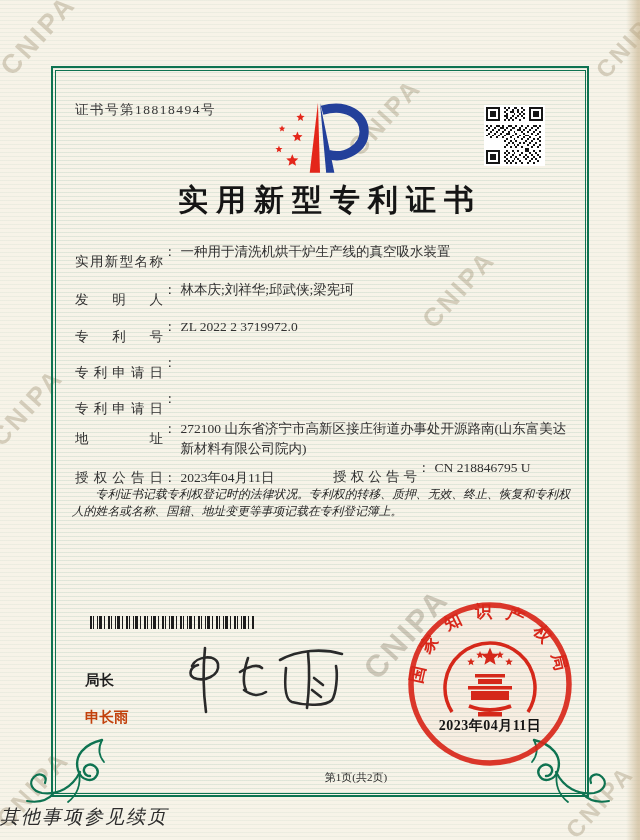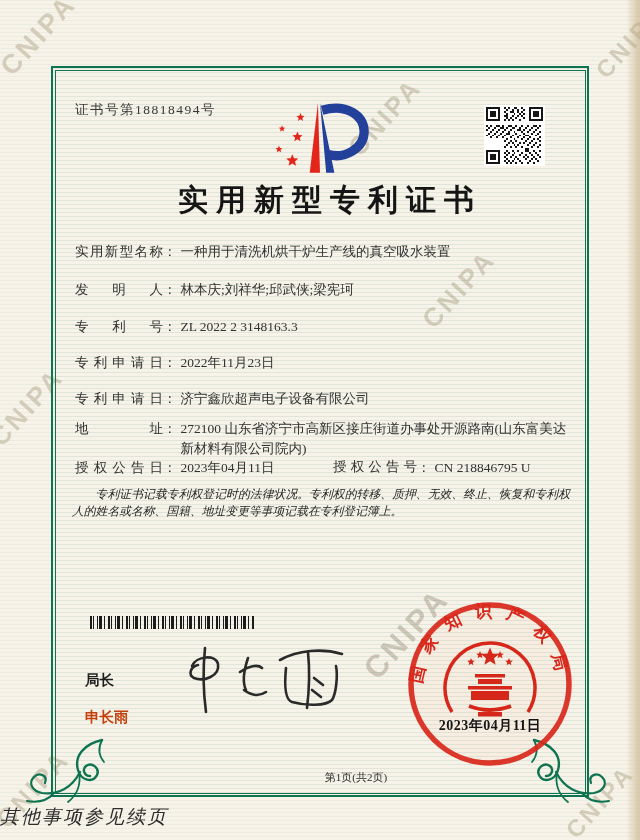--- a/index.html
+++ b/index.html
@@ -36,21 +36,21 @@
   .flourish.bl{left:24px;top:738px;}
   .flourish.br{left:530px;top:738px;transform:scaleX(-1);}
   
   .cert-no{position:absolute;left:75px;top:101px;z-index:3;font-size:13.5px;letter-spacing:1.5px;color:#3a3a3a;}
   .logo{position:absolute;left:268px;top:101px;width:104px;height:78px;z-index:3;}
   .qr{position:absolute;left:484px;top:105px;width:57px;height:57px;z-index:3;background:#fff;padding:2px;}
   .title{position:absolute;left:53px;top:180px;width:532px;z-index:3;text-align:center;
     font-size:30px;font-weight:bold;color:#151515;letter-spacing:8px;text-indent:8px;margin-left:7px;}
   
   .frow{position:absolute;left:75px;width:496px;z-index:3;display:flex;font-size:13.5px;line-height:20px;color:#323232;}
-  .flabel{display:inline-block;width:88px;text-align:justify;text-align-last:justify;flex:none;}
+  .flabel{display:inline-block;width:88px;text-align:justify;text-align-last:justify;flex:none;margin-top:10px;}
   .fcolon{flex:none;margin-right:4px;}
   .fvalue{flex:1;}
   .r1{top:242px;} .r2{top:280px;} .r3{top:317px;} .r4{top:353px;} .r5{top:389px;}
   .r6{top:419px;} .r7{top:458px;align-items:flex-end;}
   .r7 .grp2{position:absolute;left:258px;display:flex;}
   .r7 .grp2 .flabel{width:84px;font-family:Liberation Mono, monospace;}
   
   .legal{position:absolute;left:72px;top:486px;width:498px;z-index:3;}
   .legal p{margin:0;font-size:11.8px;line-height:17px;text-indent:2em;text-align:justify;
     color:#252525;font-style:italic;}
@@ -152,31 +152,29 @@
     <span class="fvalue">一种用于清洗机烘干炉生产线的真空吸水装置</span>
 </div>
 <div class="frow r2">
   <span class="flabel">发明人</span>
     <span class="fcolon">：</span>
     <span class="fvalue">林本庆;刘祥华;邱武侠;梁宪珂</span>
 </div>
 <div class="frow r3">
   <span class="flabel">专利号</span>
     <span class="fcolon">：</span>
-    <span class="fvalue">ZL 2022 2 3148163.3</span>
+    <span class="fvalue">ZL 2022 2 3719972.0</span>
 </div>
 <div class="frow r4">
   <span class="flabel">专利申请日</span>
     <span class="fcolon">：</span>
-    <span class="fvalue">2022年11月23日</span>
 </div>
 <div class="frow r5">
   <span class="flabel">专利申请日</span>
     <span class="fcolon">：</span>
-    <span class="fvalue">济宁鑫欣超声电子设备有限公司</span>
 </div>
 <div class="frow r6">
   <span class="flabel">地址</span>
     <span class="fcolon">：</span>
     <span class="fvalue">272100 山东省济宁市高新区接庄街道办事处开源路南(山东富美达新材料有限公司院内)</span>
 </div>
 <div class="frow r7">
   <span class="flabel">授权公告日</span>
     <span class="fcolon">：</span>
     <span>2023年04月11日</span>

